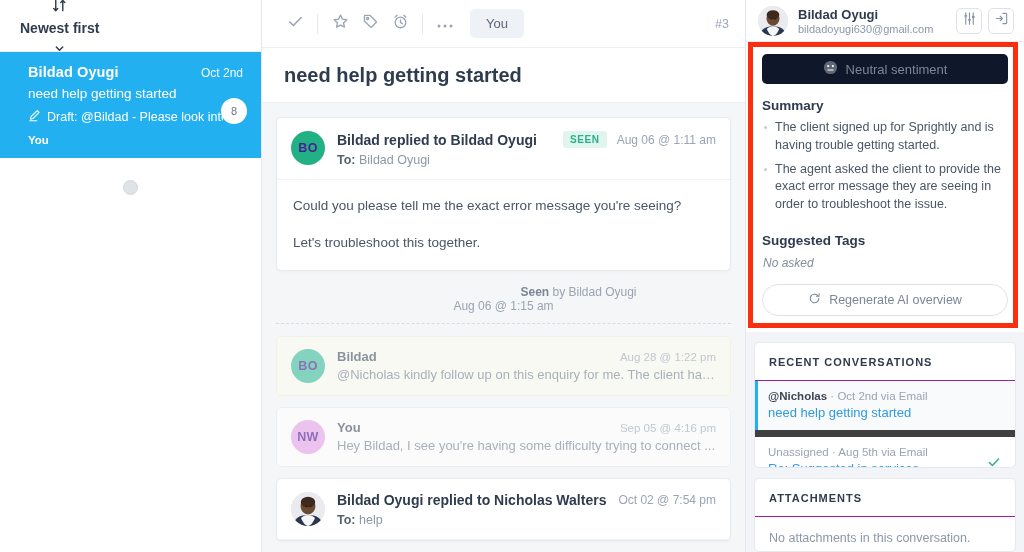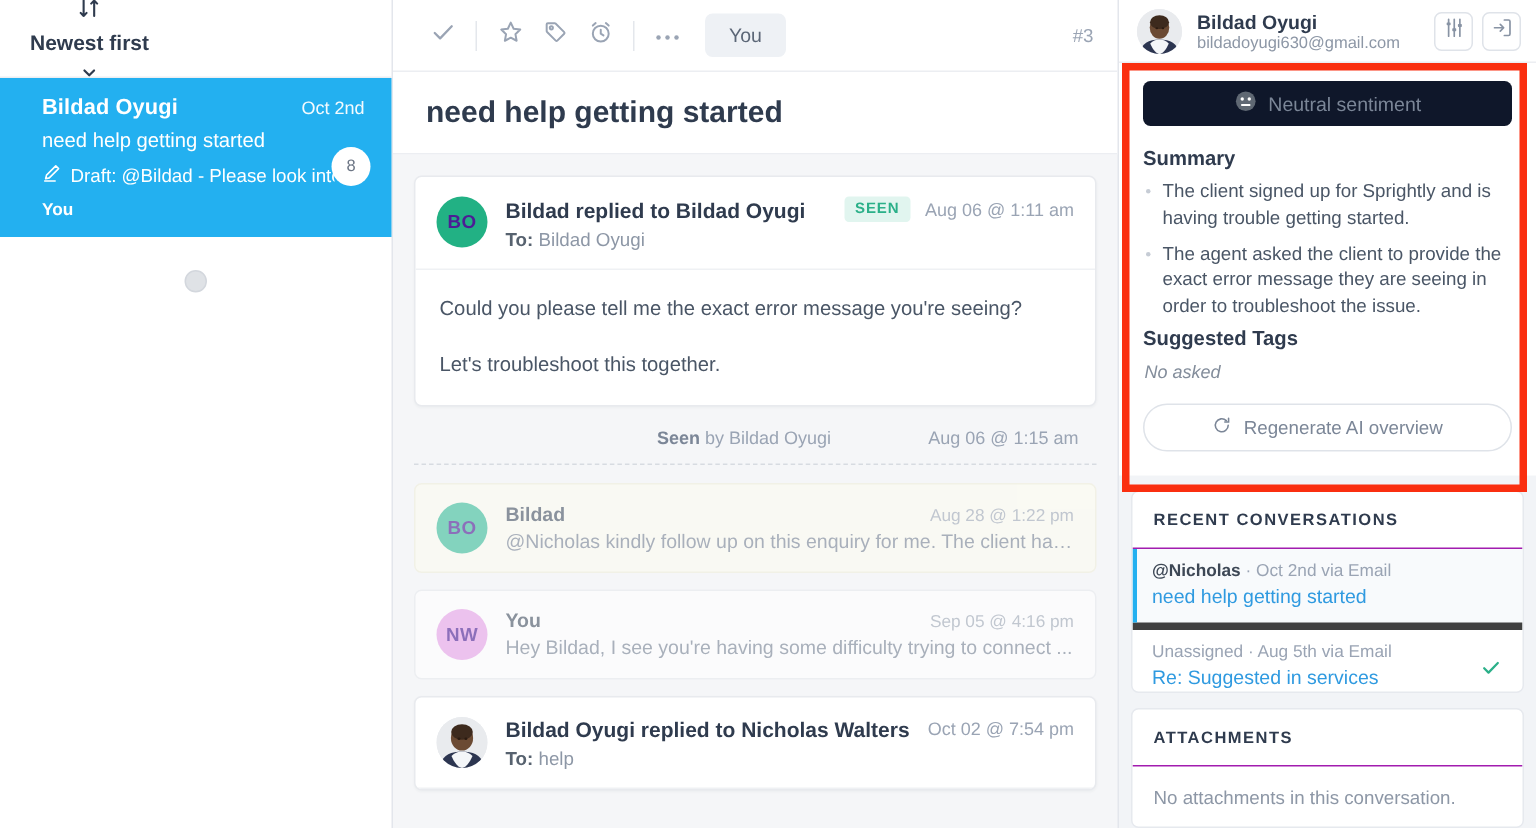--- a/index.html
+++ b/index.html
@@ -186,20 +186,21 @@
   .msg-to b { color: #57626f; font-weight: 700; }
   .msg-to .to-link { color: #8d97a6; }
   .msg-body { padding: 16px 16px 18px 16px; }
   .msg-body p { font-size: 13.5px; color: #4a5666; line-height: 1.45; margin-bottom: 17px; }
   .msg-body p:last-child { margin-bottom: 0; }
 
   .seen-row {
     display: flex; align-items: center; justify-content: space-between;
     padding: 14px 12px 10px 12px;
     position: relative;
+    flex-direction: column;
   }
   .seen-row-text { font-size: 12px; color: #9aa4b4; margin-left: 150px;}
   .seen-row-text b { color: #7b8697; font-weight: 700; }
   .seen-row-date { font-size: 12px; color: #9aa4b4; }
   .dash-rule {
     height: 0; border-top: 1px dashed #d7dbe1;
     margin: 0 0 12px 0;
   }
 
   .note-card {
@@ -274,21 +275,21 @@
     display: flex; align-items: center; justify-content: center;
     gap: 8px;
     font-size: 13px;
     color: #7b8697;
     margin-bottom: 14px;
   }
   .ai-h {
     font-size: 13.5px; font-weight: 700; color: #2f3b4e;
     margin-bottom: 5px;
   }
-  .ai-list { list-style: none; margin-bottom: 4px; }
+  .ai-list { list-style: none; margin-bottom: 19px; }
   .ai-list li {
     font-size: 12.5px; color: #4a5666; line-height: 1.42;
     padding-left: 13px; position: relative; margin-top: 6px;
   }
   .ai-list li::before {
     content: ""; position: absolute; left: 2px; top: 7px;
     width: 3px; height: 3px; background: #c6ccd5; border-radius: 50%;
   }
   .no-tags { font-size: 12px; color: #838d9b; font-style: italic; margin: 8px 0 14px 1px; }
   .regen-btn {
@@ -307,21 +308,21 @@
     margin: 10px 8px 0 8px;
     overflow: hidden;
   }
   .side-card-h {
     font-size: 11px; font-weight: 700; letter-spacing: 1px;
     color: #2f3b4e; padding: 13px 14px 12px 14px;
     border-bottom: 1px solid #a21caf;
   }
   .rc-item {
     padding: 9px 14px 10px 13px;
-    border-bottom: 5px solid #404040;
+    border-bottom: 7px solid #404040;
     position: relative;
     display: flex; align-items: flex-start;
     cursor: pointer;
   }
   .rc-item:last-child { border-bottom: 0; }
   .rc-item.active { background: #f8fafc; }
   .rc-item.active::before {
     content: ""; position: absolute; left: 0; top: 0; bottom: 0;
     width: 3px; background: #23b0f0;
   }

